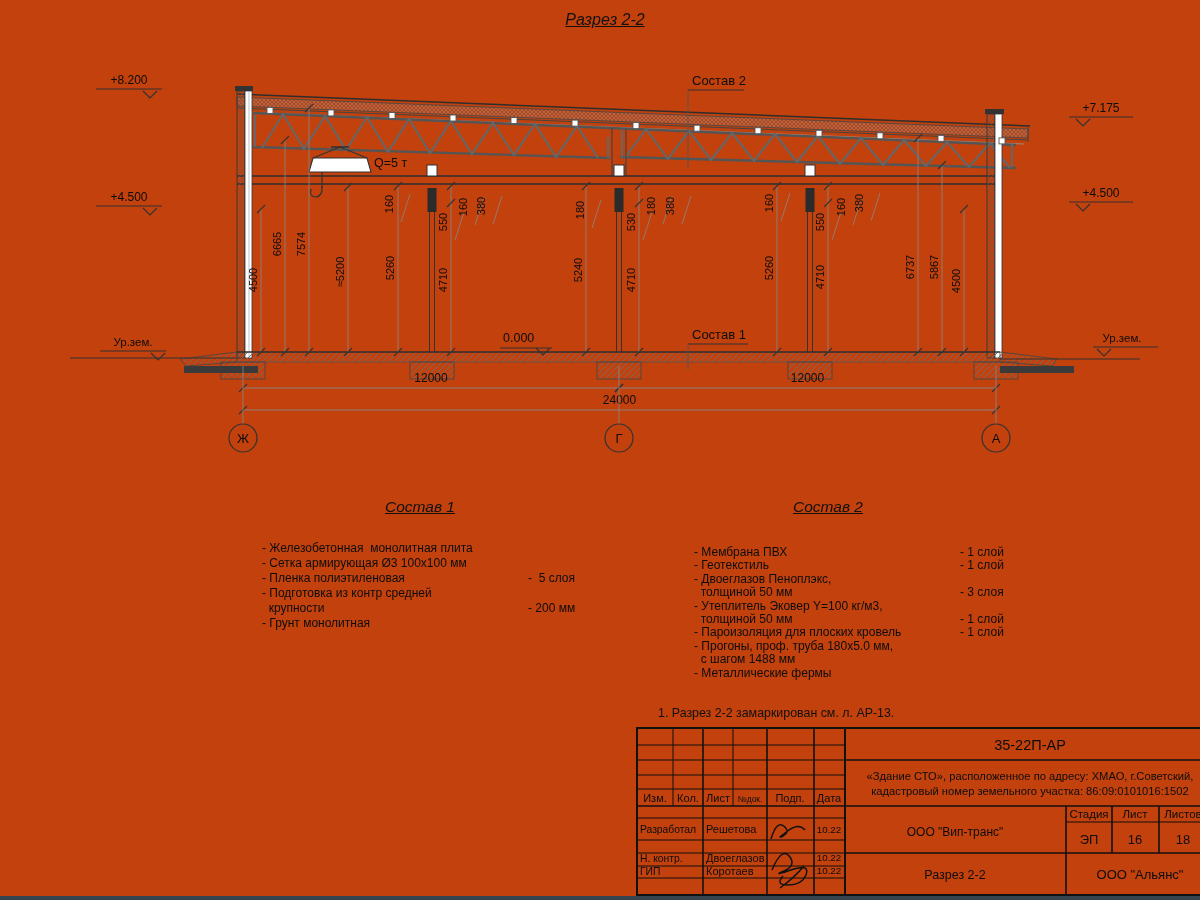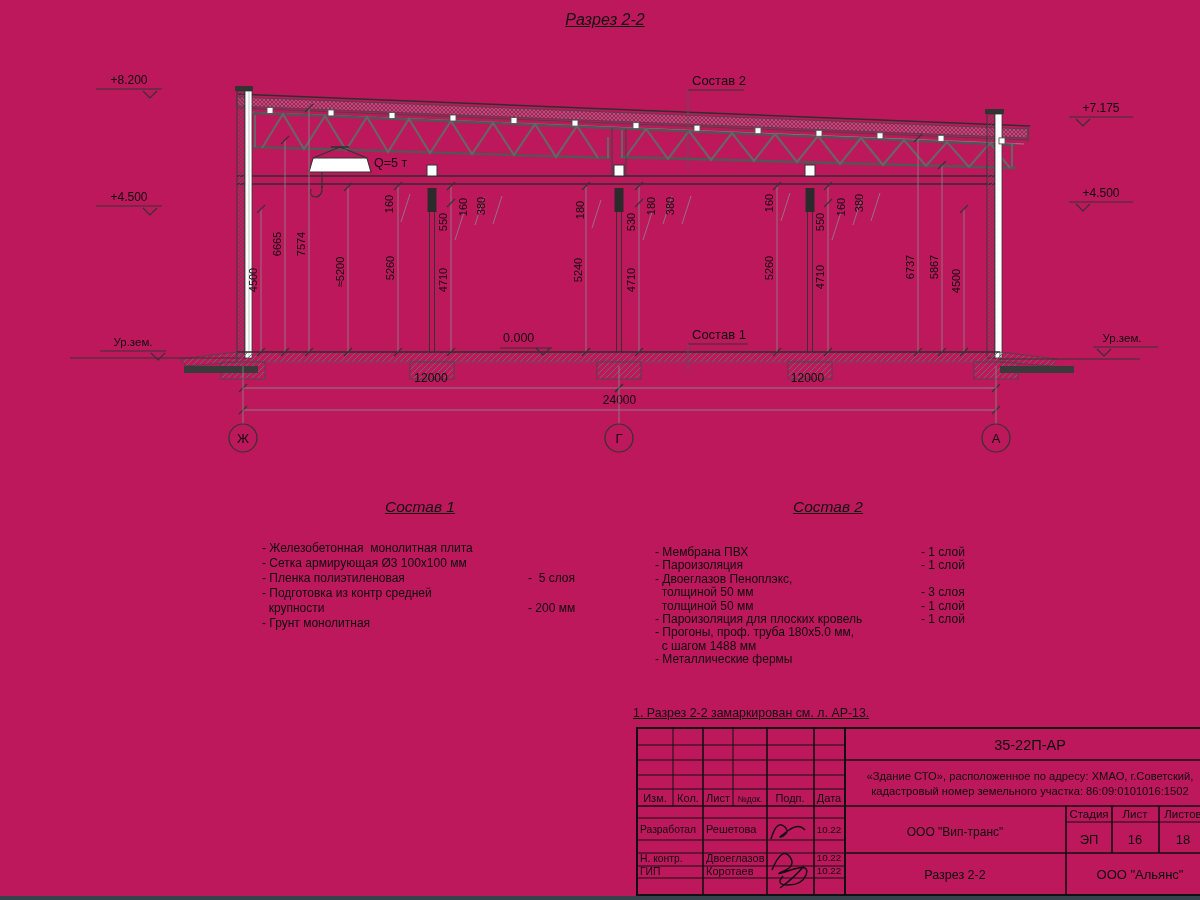--- a/index.html
+++ b/index.html
@@ -1,25 +1,25 @@
 <!DOCTYPE html>
 <html><head>
 <meta charset="utf-8">
 <style>
   html,body{margin:0;padding:0;background:#fff;}
-  .page{position:relative;width:1200px;height:900px;background:#be185d;overflow:hidden;
+  .page{position:relative;width:1200px;height:900px;background:#c2410c;overflow:hidden;
         font-family:"Liberation Sans",sans-serif;color:#111;}
   .abs{position:absolute;}
   .sheet-title{font-style:italic;font-size:16px;text-decoration:underline;text-align:center;}
   .heading{font-style:italic;font-size:15.5px;text-decoration:underline;text-align:center;}
   .spec{font-size:12px;color:#0d0d0d;}
   .spec .row{position:relative;white-space:pre;}
   .spec .v{position:absolute;left:266px;top:0;white-space:pre;}
   #s1rows .row{line-height:15px;}
-  #s2rows .row{line-height:13.4px;}
+  #s2rows .row{line-height:13.4px;margin-left:39px;}
   .note{font-size:12.4px;}
   .bottom-bar{left:0;top:896px;width:1200px;height:4px;background:#36434c;}
   svg text{fill:#0d0d0d;}
 </style>
 </head>
 <body>
 
 <div class="page">
 
   <div class="abs sheet-title" style="left:544px;top:11px;width:122px;">Разрез 2-2</div>
@@ -344,26 +344,27 @@
       <div class="row"><span>- Сетка армирующая Ø3 100х100 мм</span><span class="v"></span></div>
       <div class="row"><span>- Пленка полиэтиленовая</span><span class="v">-  5 слоя</span></div>
       <div class="row"><span>- Подготовка из контр средней</span><span class="v"></span></div>
       <div class="row"><span>  крупности</span><span class="v">- 200 мм</span></div>
       <div class="row"><span>- Грунт монолитная</span><span class="v"></span></div>
     </div>
 
   <div class="abs heading" style="left:748px;top:498px;width:160px;">Состав 2</div>
   <div id="s2rows" class="abs spec" style="left:655px;top:546px;width:340px;">
       <div class="row"><span>- Мембрана ПВХ</span><span class="v">- 1 слой</span></div>
-      <div class="row"><span>- Пароизоляция</span><span class="v">- 1 слой</span></div>
+      <div class="row"><span>- Геотекстиль</span><span class="v">- 1 слой</span></div>
       <div class="row"><span>- Двоеглазов Пеноплэкс,</span><span class="v"></span></div>
       <div class="row"><span>  толщиной 50 мм</span><span class="v">- 3 слоя</span></div>
+      <div class="row"><span>- Утеплитель Эковер Y=100 кг/м3,</span><span class="v"></span></div>
       <div class="row"><span>  толщиной 50 мм</span><span class="v">- 1 слой</span></div>
       <div class="row"><span>- Пароизоляция для плоских кровель</span><span class="v">- 1 слой</span></div>
       <div class="row"><span>- Прогоны, проф. труба 180х5.0 мм,</span><span class="v"></span></div>
       <div class="row"><span>  с шагом 1488 мм</span><span class="v"></span></div>
       <div class="row"><span>- Металлические фермы</span><span class="v"></span></div>
     </div>
 
-  <div class="abs note" style="left:633px;top:706px;width:420px;text-decoration:underline;">1. Разрез 2-2 замаркирован см. л. АР-13.</div>
+  <div class="abs note" style="left:658px;top:706px;width:420px;">1. Разрез 2-2 замаркирован см. л. АР-13.</div>
 
   <div class="abs bottom-bar"></div>
 </div>
 
 </body></html>

